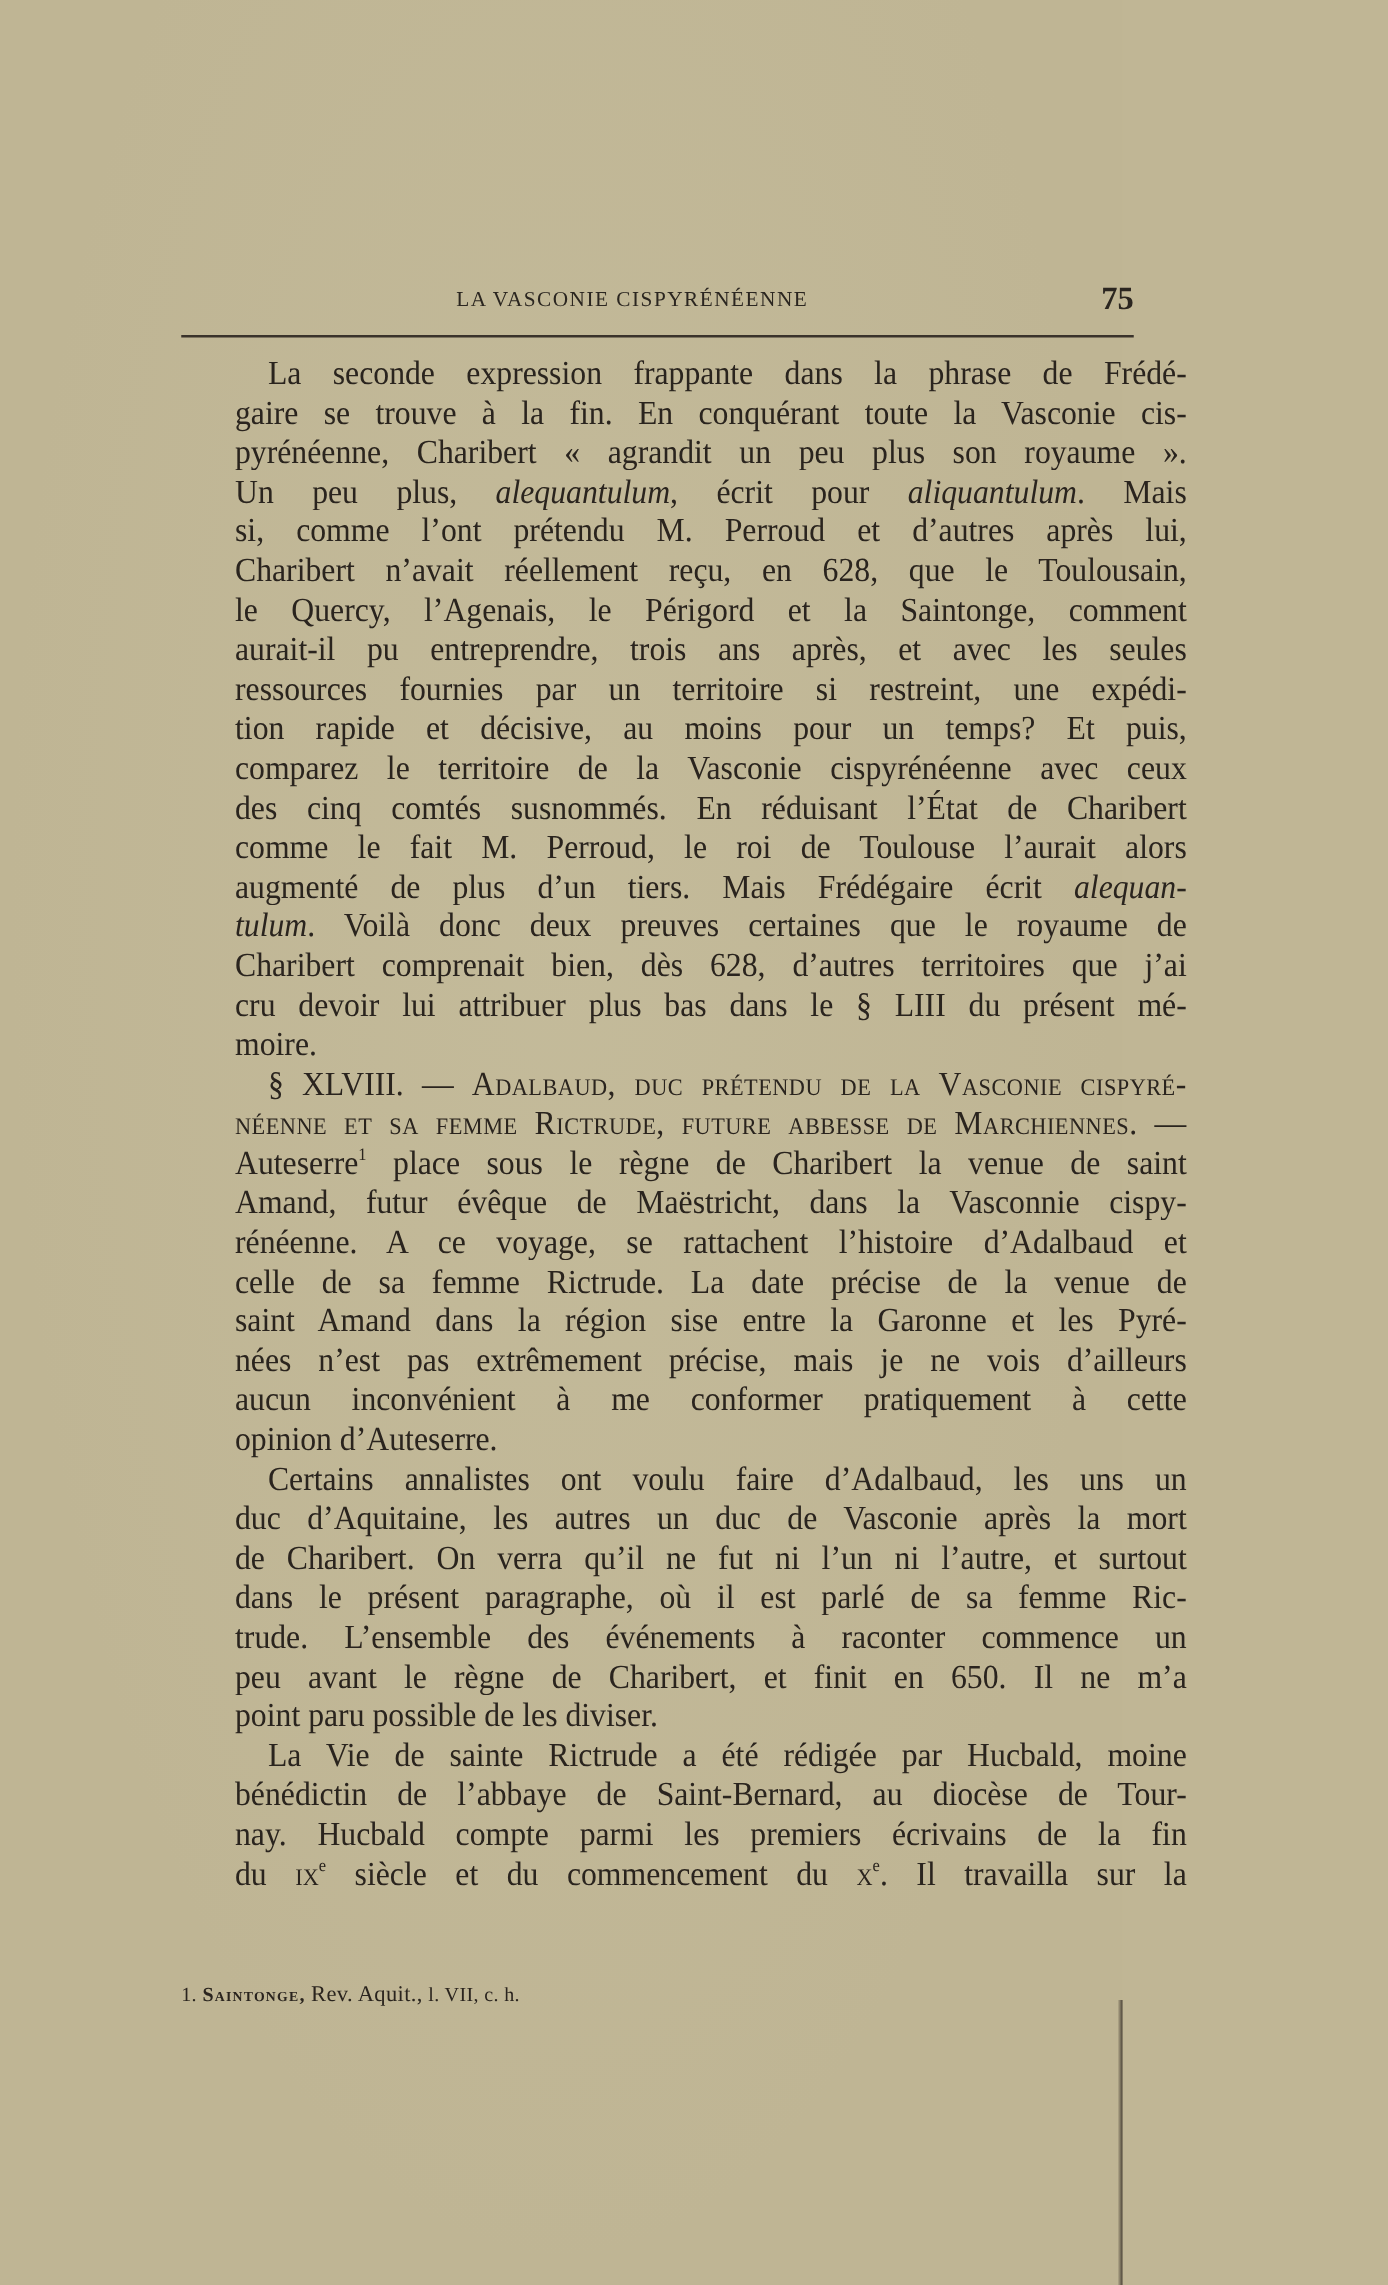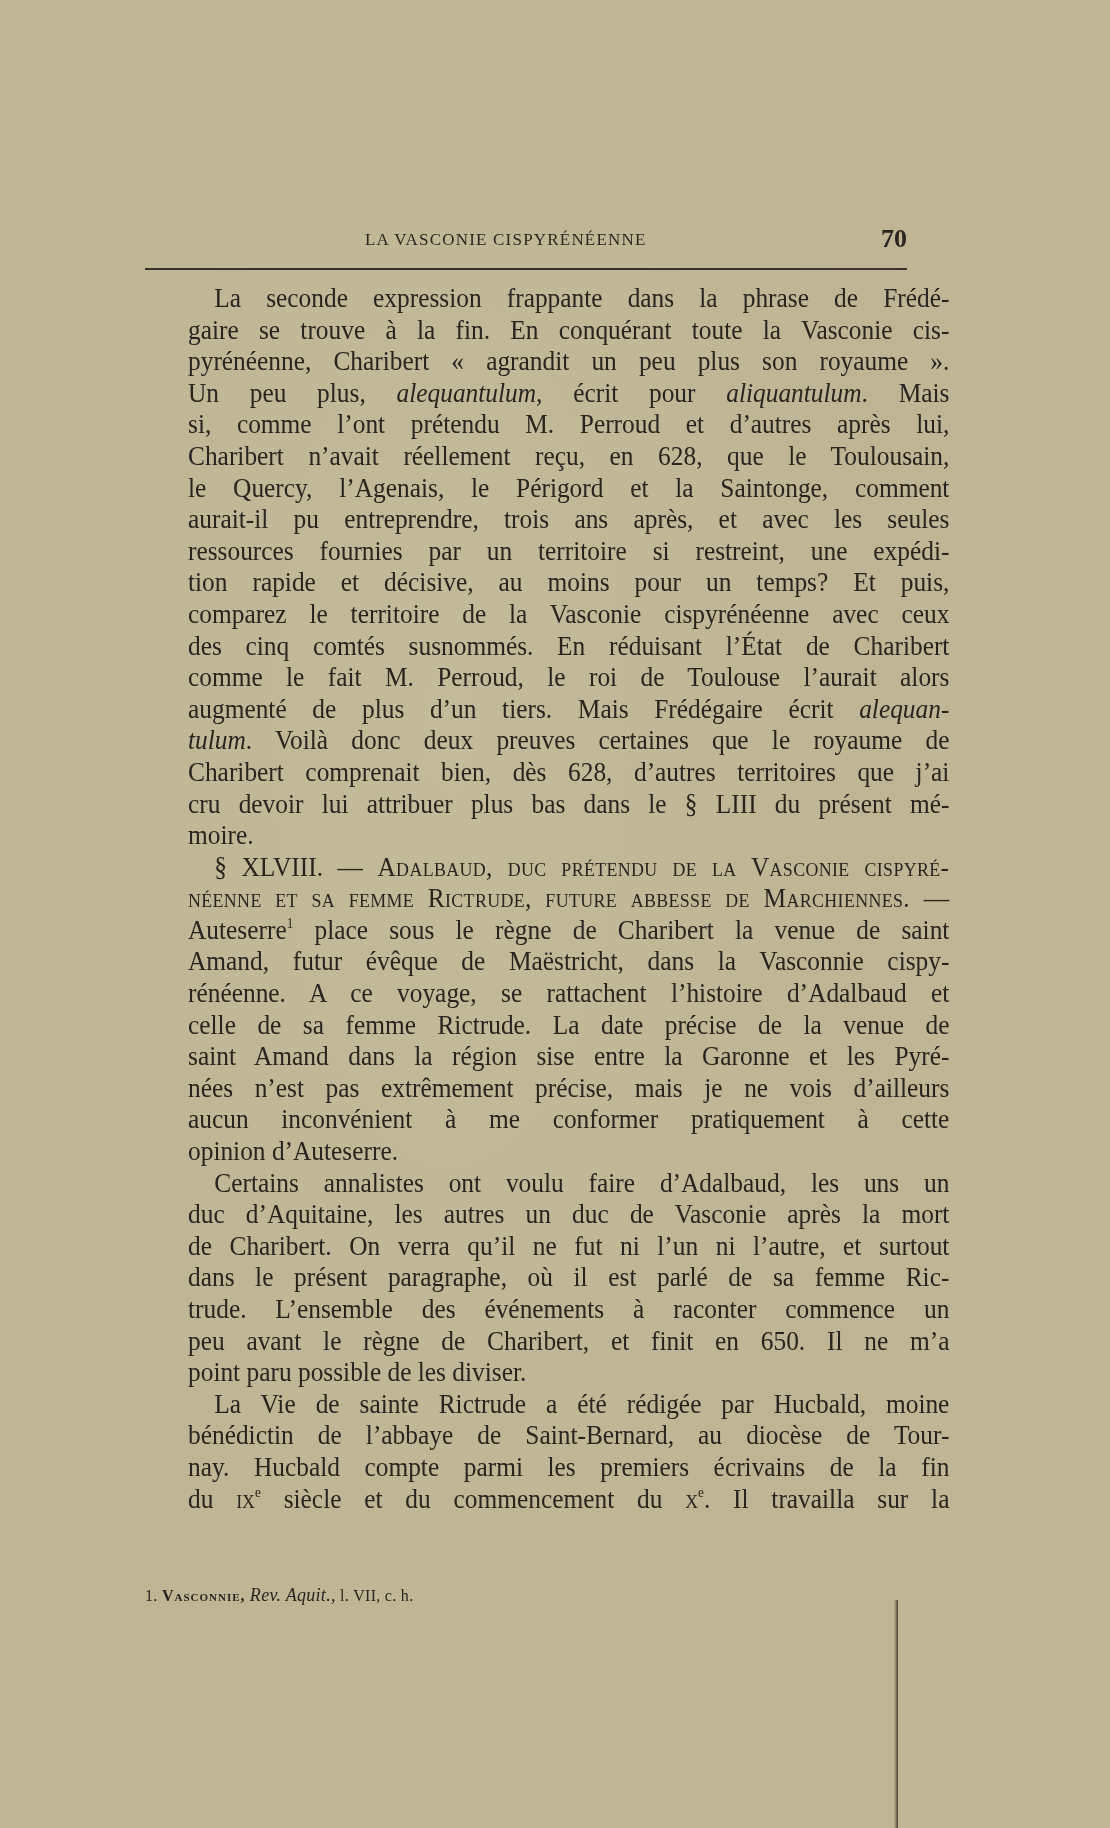--- a/index.html
+++ b/index.html
@@ -106,42 +106,41 @@
       font-size: 16px;
       color: #2a241e;
       letter-spacing: 0.3px;
     }
     .footnote .fn-name {
       font-variant: small-caps;
       font-weight: bold;
       letter-spacing: 1px;
     }
     .footnote .fn-ref {
-      font-style: italic;
       font-size: 18px;
     }
     sup {
       font-size: 14px;
       line-height: 0;
       vertical-align: 11px;
     }
     .roman-sc {
       font-variant: small-caps;
     }
   </style>
 </head>
 <body>
 
 <div class="page">
 
   <div class="edge-right"></div>
 
   <div class="running-head">
     <span class="running-title">LA VASCONIE CISPYRÉNÉENNE</span>
-    <span class="page-number">70</span>
+    <span class="page-number">75</span>
   </div>
   <div class="head-rule"></div>
 
   <div class="text-block">
 
     <span class="line indent">La seconde expression frappante dans la phrase de Frédé-</span>
     <span class="line">gaire se trouve à la fin. En conquérant toute la Vasconie cis-</span>
     <span class="line">pyrénéenne, Charibert « agrandit un peu plus son royaume ».</span>
     <span class="line">
       <span class="js-p1l3a">Un peu plus, </span><em>alequantulum</em><span class="js-p1l3b">, écrit pour </span><em>aliquantulum</em><span class="js-p1l3c">. Mais</span>
@@ -192,18 +191,18 @@
     <span class="line indent">La Vie de sainte Rictrude a été rédigée par Hucbald, moine</span>
     <span class="line">bénédictin de l’abbaye de Saint-Bernard, au diocèse de Tour-</span>
     <span class="line">nay. Hucbald compte parmi les premiers écrivains de la fin</span>
     <span class="line">
       <span>du </span><span class="roman-sc">ix</span><sup>e</sup><span> siècle et du commencement du </span><span class="roman-sc">x</span><sup>e</sup><span>. Il travailla sur la</span>
     </span>
   </div>
 
   <div class="footnote">
     <span>1.</span>
-    <span class="fn-name">Vasconnie,</span>
+    <span class="fn-name">Saintonge,</span>
     <span class="fn-ref">Rev. Aquit.,</span>
     <span>l. VII, c. h.</span>
   </div>
 
 </div>
 
 </body></html>

